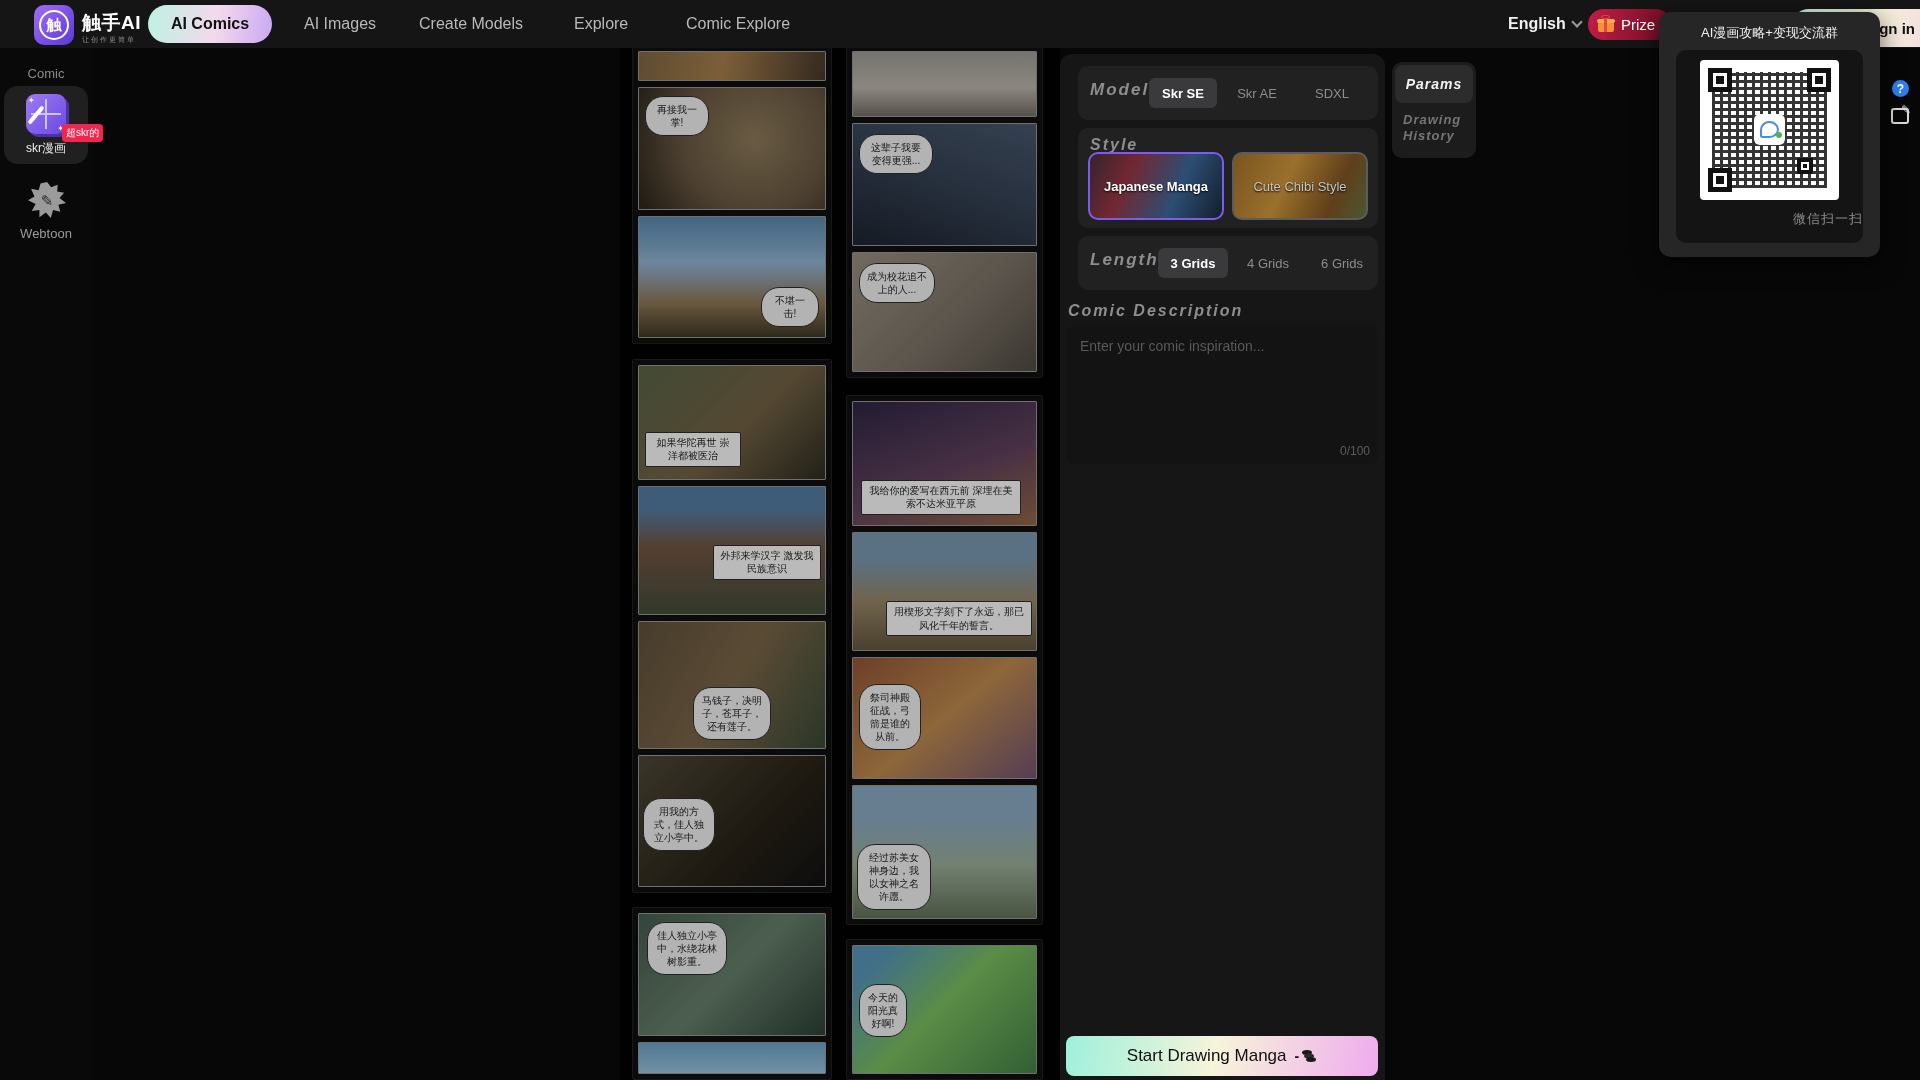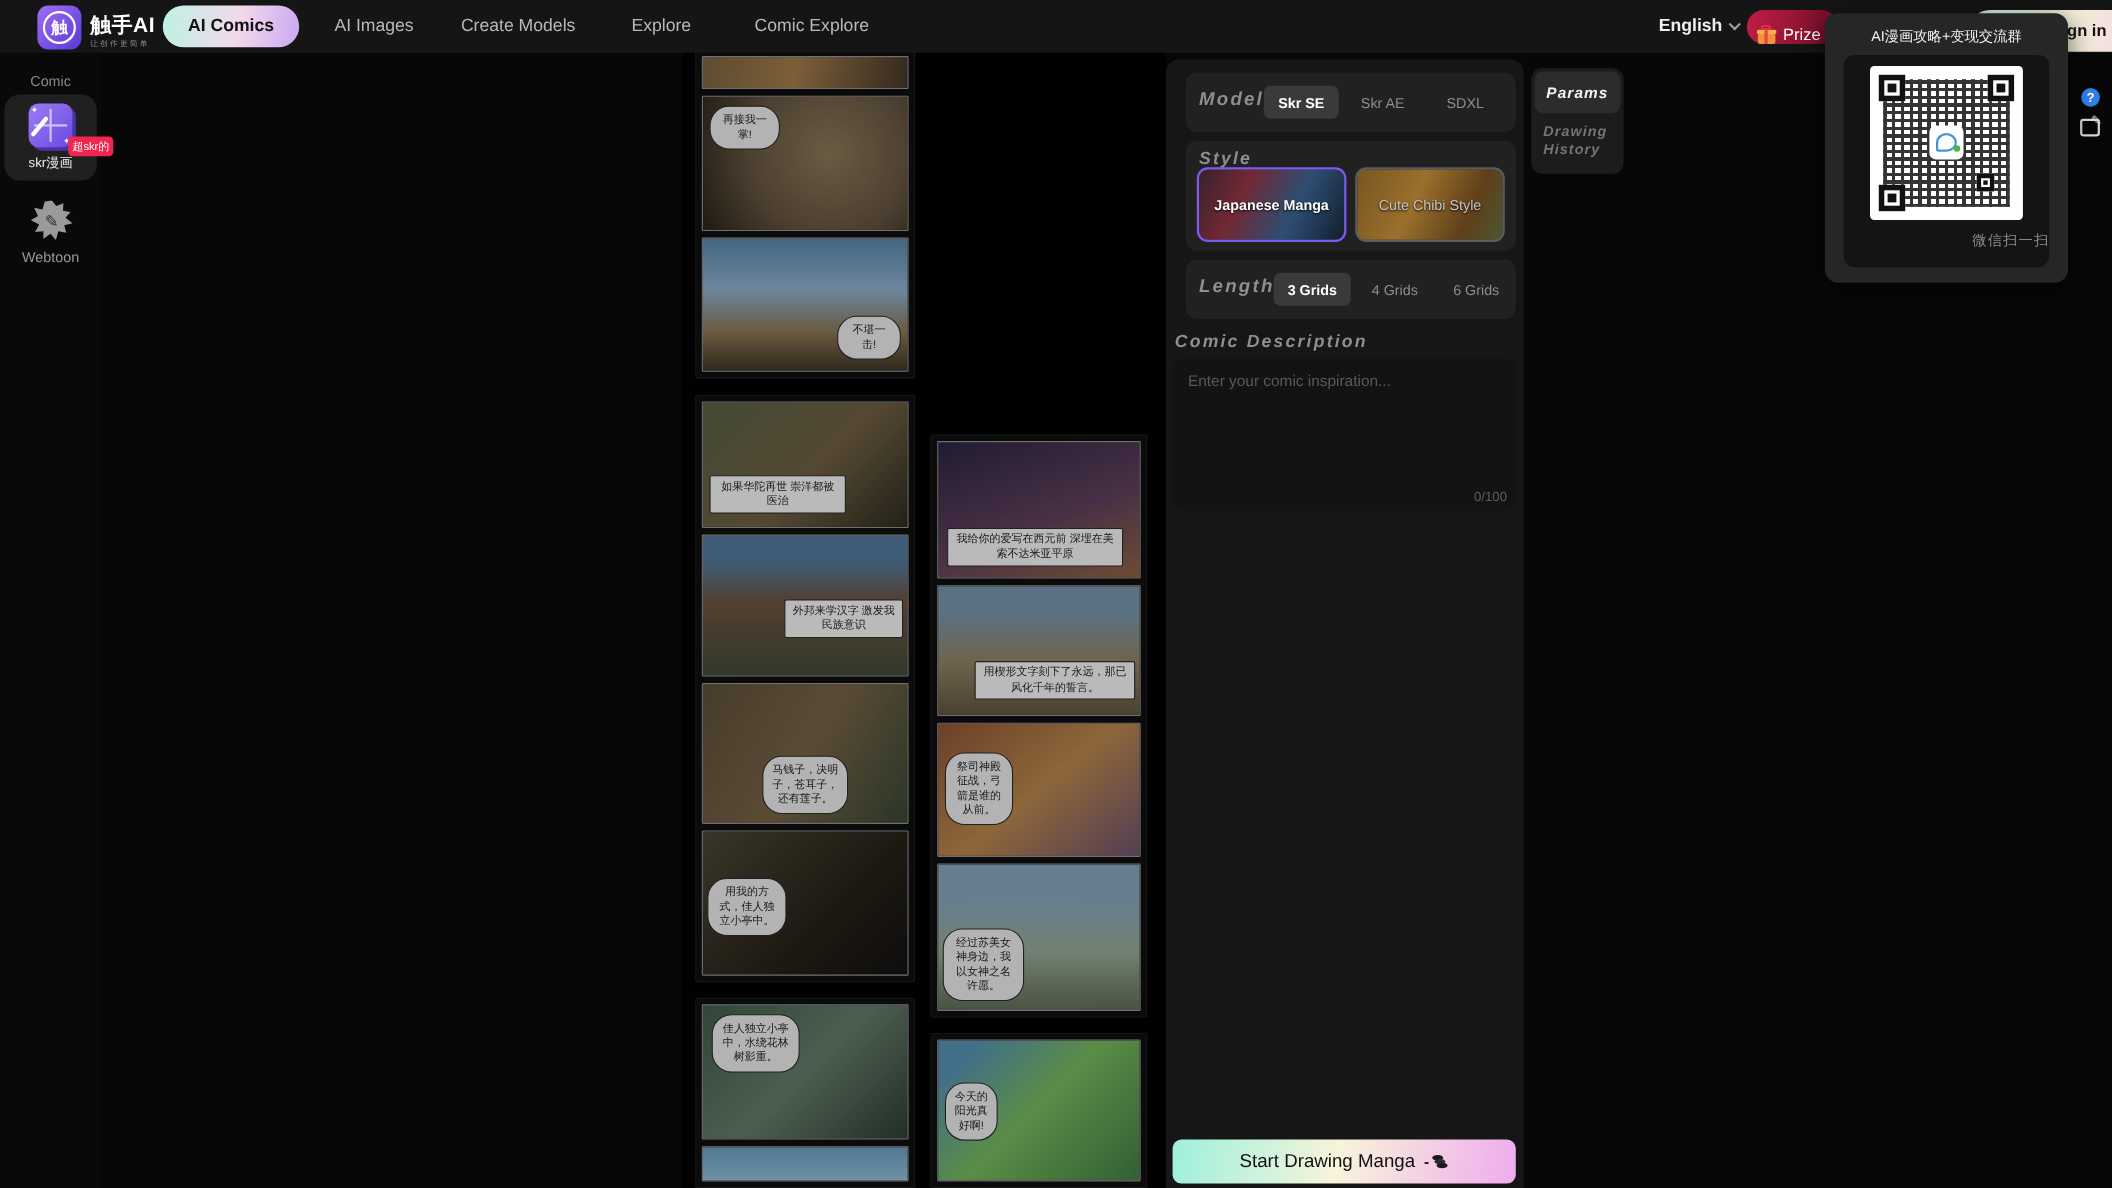--- a/index.html
+++ b/index.html
@@ -18,21 +18,21 @@
   .logo-sub { position:absolute; left:48px; top:31px; color:#8a8a8a; font-size:7px; letter-spacing:2px; }
   .nav-pill-active { position:absolute; left:148px; top:5px; width:124px; height:38px; border-radius:19px;
     background:linear-gradient(100deg,#bdf2e3,#f3d9ec 55%,#c9a8f2); color:#111; font-size:16px; font-weight:bold;
     display:flex; align-items:center; justify-content:center; cursor:pointer; }
   .nav-item { position:absolute; top:0; height:48px; display:flex; align-items:center; color:#b9b9b9; font-size:16px; cursor:pointer; }
   .nav-ai-images { left:304px; } .nav-create-models { left:419px; } .nav-explore { left:574px; } .nav-comic-explore { left:686px; }
   .lang { position:absolute; left:1508px; top:0; height:48px; display:flex; align-items:center; gap:7px;
     color:#f0f0f0; font-size:16px; font-weight:bold; cursor:pointer; }
   .chev { width:8px; height:8px; border-right:2px solid #9a9a9a; border-bottom:2px solid #9a9a9a; transform:rotate(45deg); margin-top:-4px; }
   .prize-btn { position:absolute; left:1588px; top:9px; height:31px; padding:0 16px 0 10px; border-radius:16px;
-    background:linear-gradient(100deg,#c11d44,#6f0e26); color:#fff; font-size:15px; display:flex; align-items:flex-end; gap:7px; cursor:pointer; }
+    background:linear-gradient(100deg,#c11d44,#6f0e26); color:#fff; font-size:15px; display:flex; align-items:center; gap:7px; cursor:pointer; }
   .gift { position:relative; width:16px; height:15px; }
   .gift .box { position:absolute; left:0; bottom:0; width:16px; height:10px; background:#f5913a; border-radius:2px; }
   .gift .lid { position:absolute; left:-1px; top:2px; width:18px; height:4px; background:#f8b04a; border-radius:2px; }
   .gift .rib { position:absolute; left:6px; top:2px; width:3px; height:13px; background:#e84545; }
   .gift .bow { position:absolute; left:3px; top:-2px; width:9px; height:4px; border:1.5px solid #e84545; border-radius:50%; background:transparent; }
   .signin-btn { position:absolute; left:1790px; top:9px; width:200px; height:38px; border-radius:19px;
     background:linear-gradient(100deg,#c9f5e4,#f5f0d8 45%,#f0c3ea); color:#111; font-size:15px; font-weight:bold;
     display:flex; align-items:center; justify-content:center; z-index:5; cursor:pointer; }
 
   
@@ -226,40 +226,49 @@
       <div class="panel art-martial" style="height:124px;">
         <div class="bubble" style="left:6px; top:8px; width:64px;">再接我一掌!</div>
       </div>
       <div class="panel art-skyhero" style="height:123px;">
         <div class="bubble" style="right:6px; bottom:10px; width:58px;">不堪一击!</div>
       </div>
     </div>
 
     <div class="strip" style="left:12px; top:311px; width:200px; height:534px;">
       <div class="panel art-library" style="height:115px;">
-        <div class="caption" style="left:6px; bottom:12px; width:124px;">如果华陀再世 崇洋都被医治</div>
+        <div class="caption" style="left:6px; bottom:12px; width:96px;">如果华陀再世 崇洋都被医治</div>
       </div>
       <div class="panel art-temple" style="height:130px;">
         <div class="caption" style="right:4px; top:58px; width:108px;">外邦来学汉字 激发我民族意识</div>
       </div>
       <div class="panel art-herbs" style="height:128px;">
         <div class="bubble" style="left:54px; bottom:8px; width:78px;">马钱子，决明子，苍耳子，还有莲子。</div>
       </div>
       <div class="panel art-darkface" style="height:133px;">
         <div class="bubble" style="left:4px; top:42px; width:72px;">用我的方式，佳人独立小亭中。</div>
       </div>
     </div>
 
     <div class="strip" style="left:12px; top:859px; width:200px; height:173px;">
       <div class="panel art-pavilion" style="height:125px;">
         <div class="bubble" style="left:8px; top:8px; width:80px;">佳人独立小亭中，水绕花林树影重。</div>
       </div>
       <div class="panel art-skycut" style="height:32px;"></div>
     </div>
 
+    <div class="strip" style="left:226px; top:-3px; width:197px; height:333px;">
+      <div class="panel art-classroom" style="height:66px;"></div>
+      <div class="panel art-hallway" style="height:124px;">
+        <div class="bubble" style="left:6px; top:10px; width:74px;">这辈子我要变得更强...</div>
+      </div>
+      <div class="panel art-crowd" style="height:121px;">
+        <div class="bubble" style="left:6px; top:10px; width:76px;">成为校花追不上的人...</div>
+      </div>
+    </div>
 
     <div class="strip" style="left:226px; top:347px; width:197px; height:530px;">
       <div class="panel art-night" style="height:125px;">
         <div class="caption" style="left:8px; bottom:10px; width:160px;">我给你的爱写在西元前 深埋在美索不达米亚平原</div>
       </div>
       <div class="panel art-ruins" style="height:120px;">
         <div class="caption" style="right:4px; bottom:14px; width:146px;">用楔形文字刻下了永远，那已风化千年的誓言。</div>
       </div>
       <div class="panel art-battle" style="height:122px;">
         <div class="bubble" style="left:6px; top:26px; width:62px;">祭司神殿征战，弓箭是谁的从前。</div>

